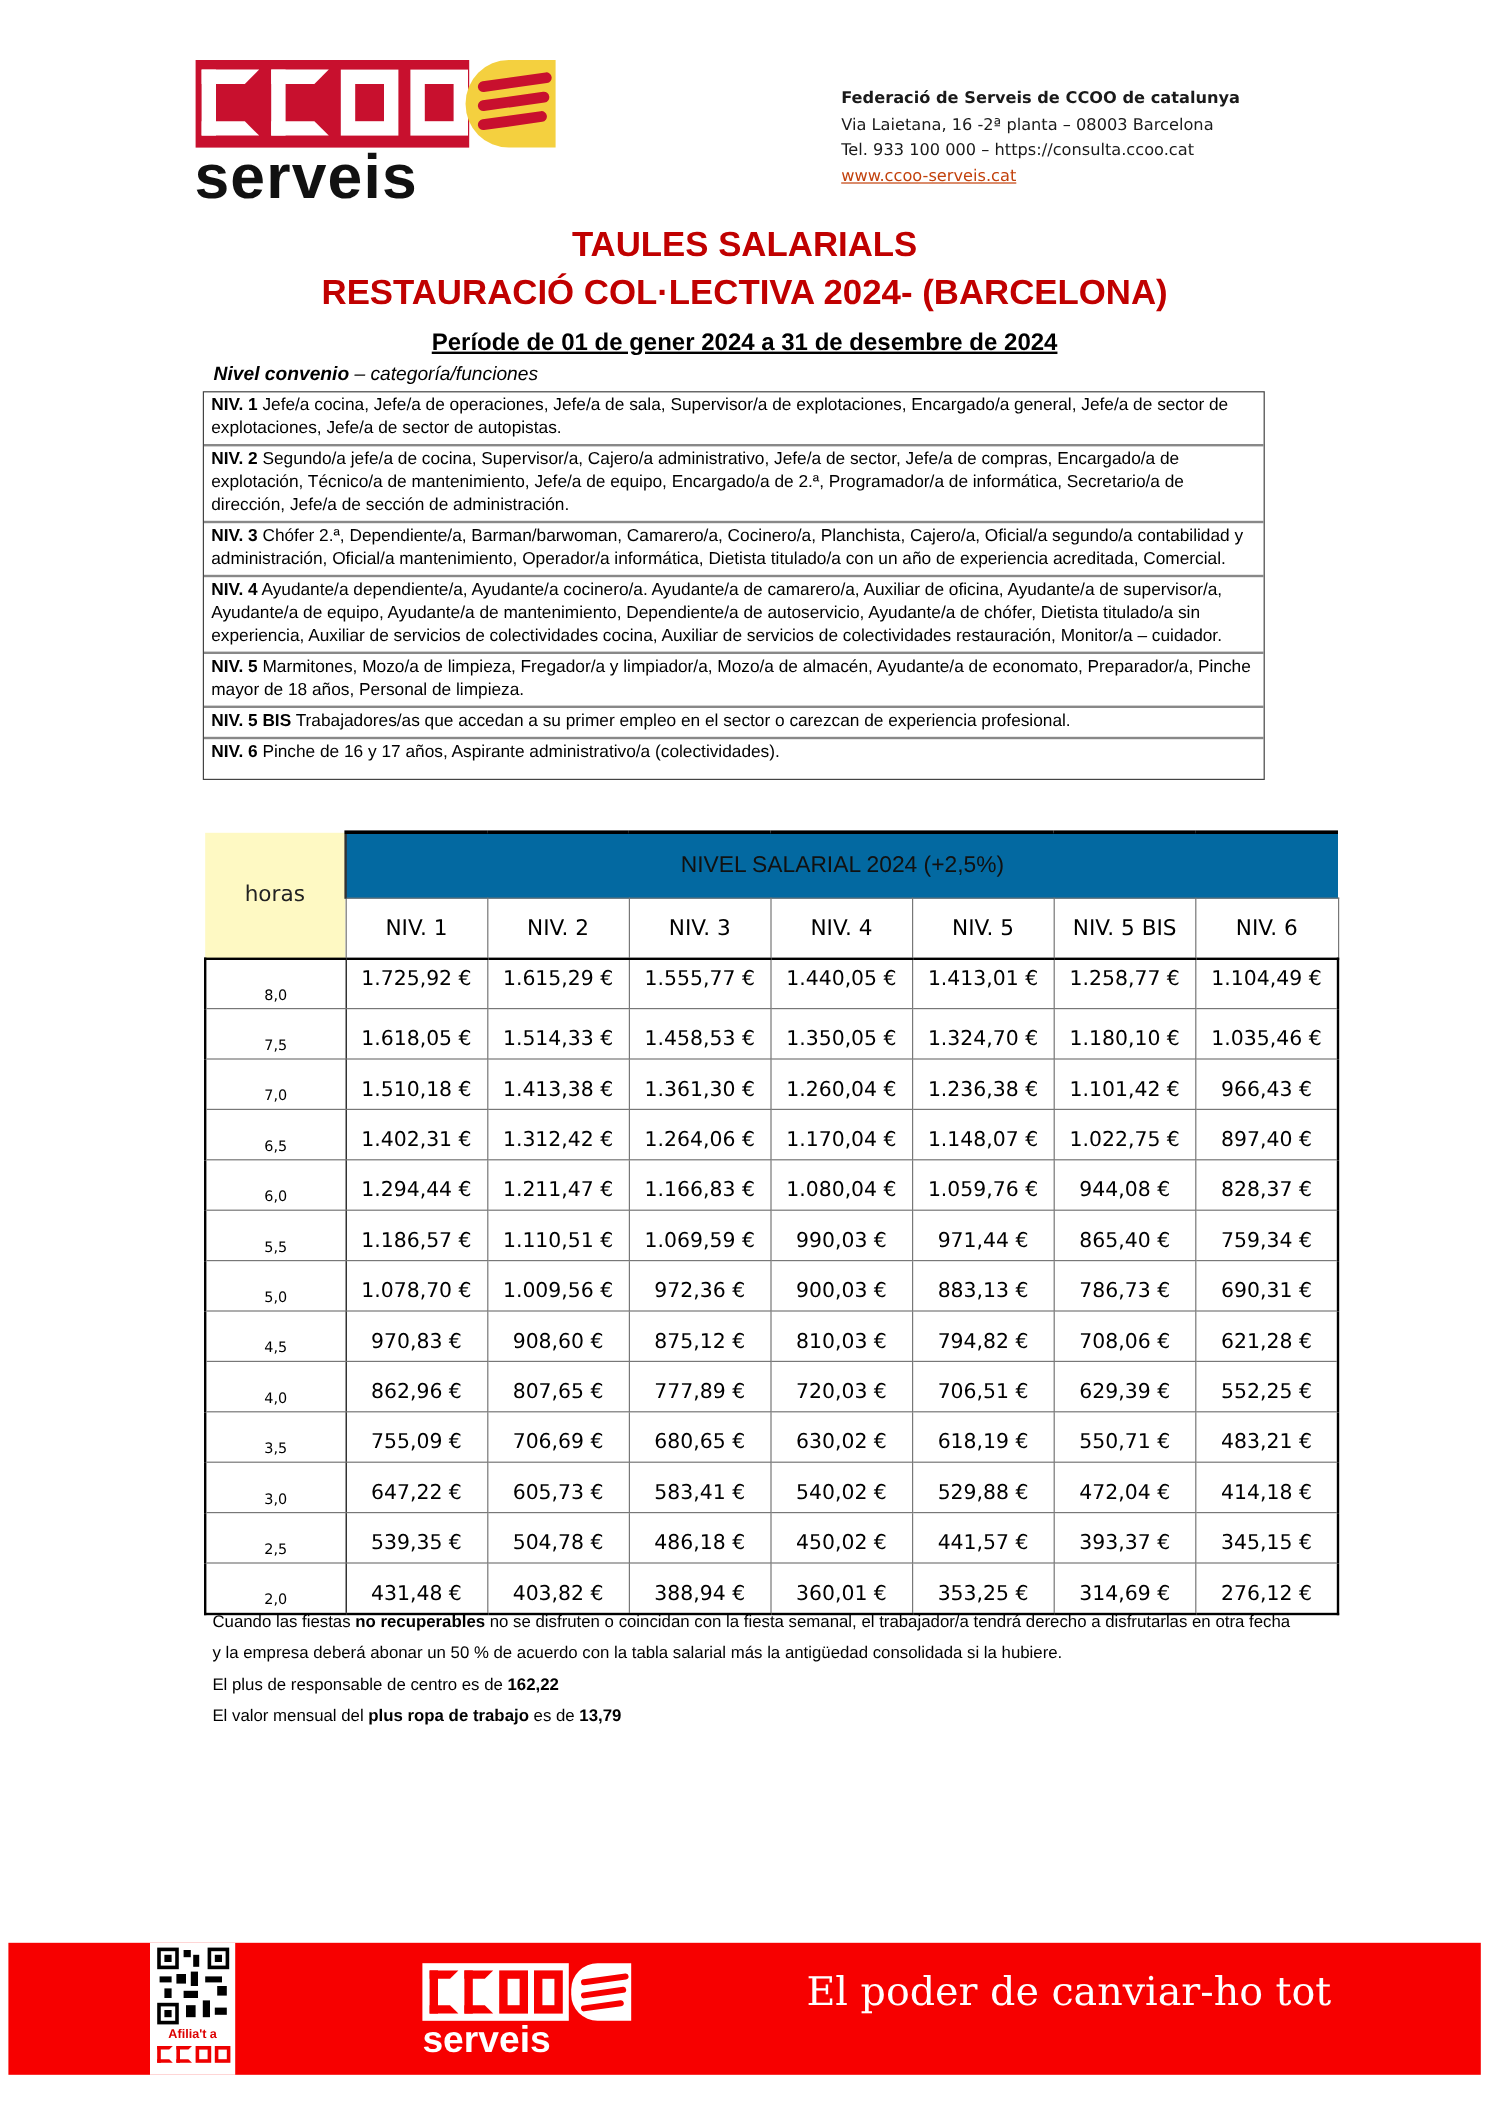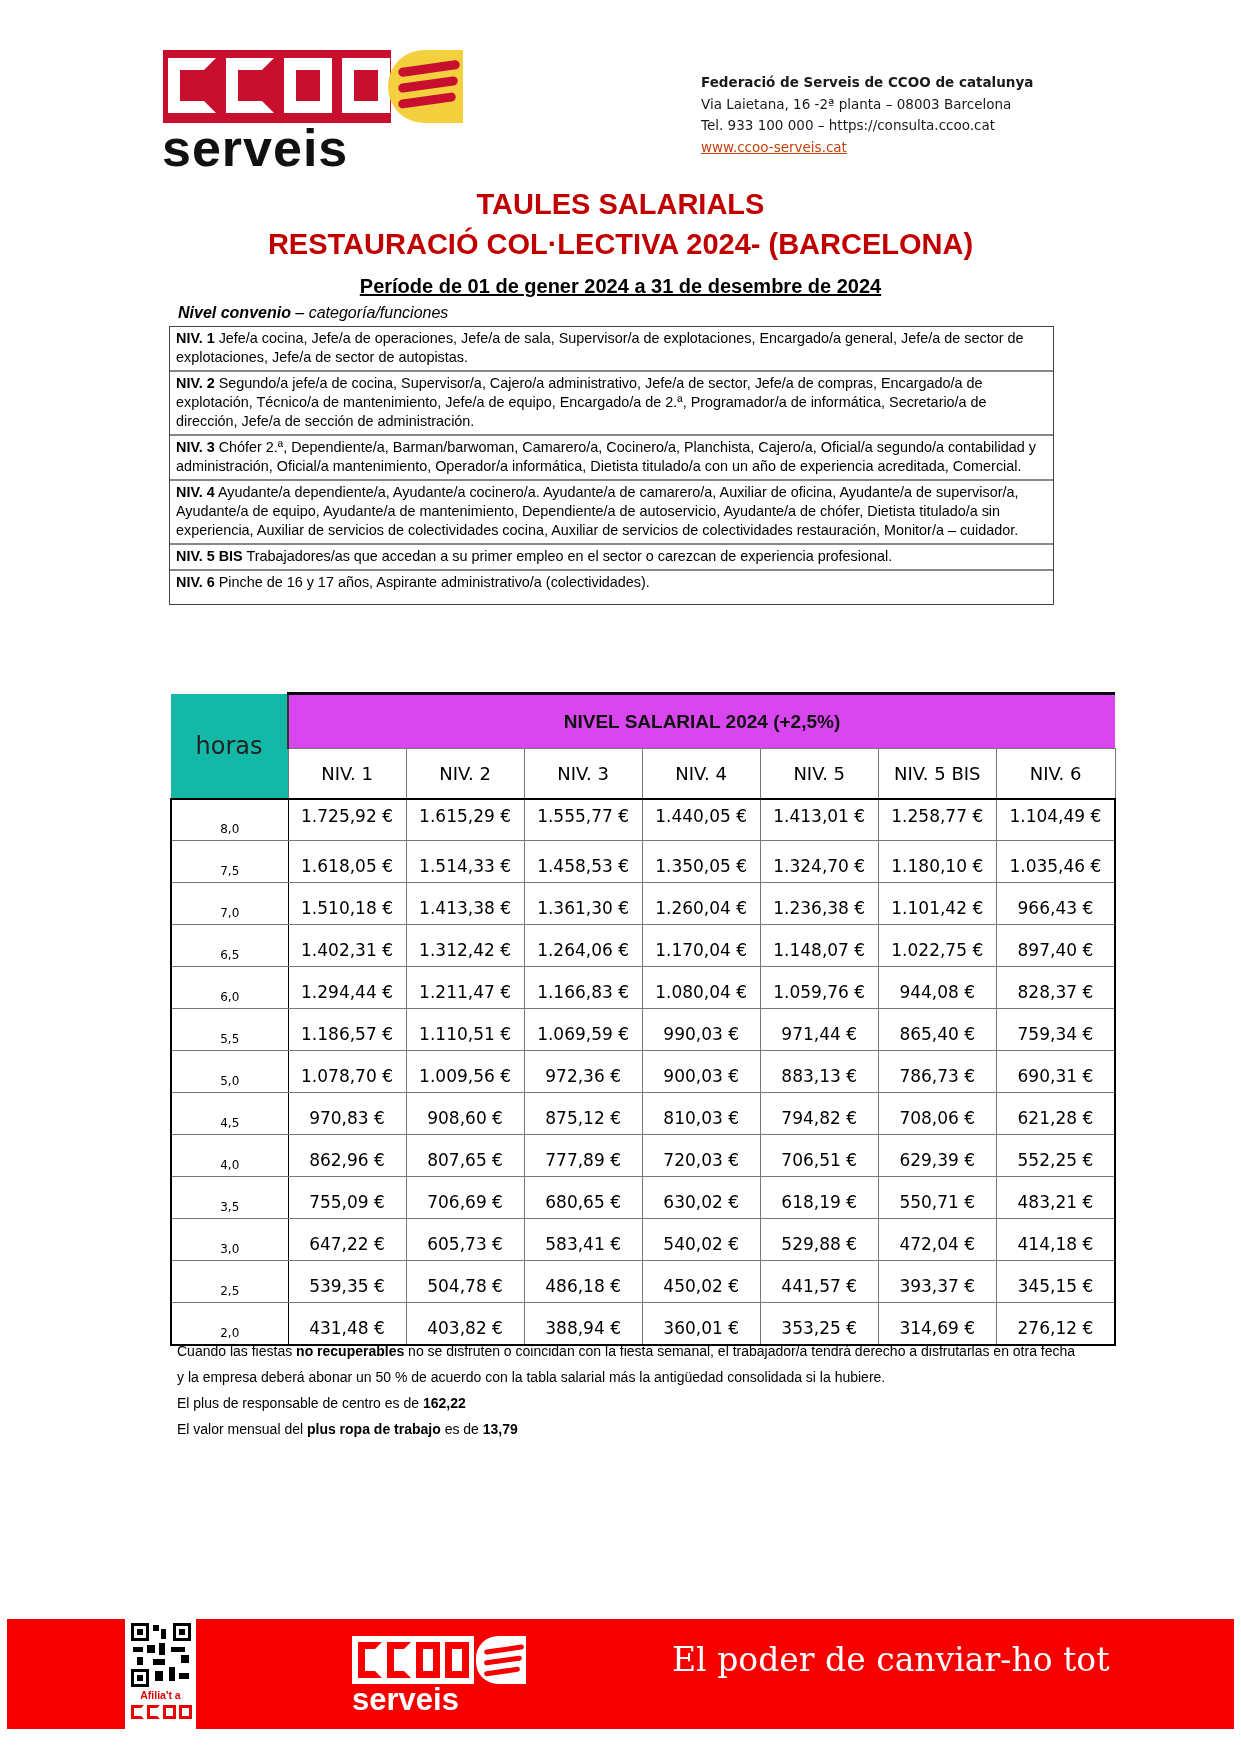--- a/index.html
+++ b/index.html
@@ -28,22 +28,22 @@
 
   
   .cat-box { position: absolute; left: 169px; top: 326px; width: 885px; border: 1px solid #444; }
   .cat-row { border-bottom: 2px solid #888; padding: 2px 6px 3px 6px; font-size: 14.4px; line-height: 19px; }
   .cat-row:last-child { border-bottom: none; min-height: 33px; }
   .cat-row b { font-weight: bold; }
 
   
   .sal { position: absolute; left: 170px; top: 692px; width: 946px; border-collapse: collapse; font-family: "DejaVu Sans", sans-serif; }
   .sal td, .sal th { font-weight: normal; font-size: 17px; text-align: center; }
-  .sal .horas-head { background: #14b8a6; width: 117px; vertical-align: middle; font-size: 24px; color: #222; border: none; }
-  .sal .nivel-head { background: #d946ef; height: 55px; font-weight: bold; font-family: "Liberation Sans", sans-serif; font-size: 19px; border-top: 3px solid #000; border-left: 2px solid #333; color: #111; }
+  .sal .horas-head { background: #fef9c3; width: 117px; vertical-align: middle; font-size: 18px; color: #222; border: none; }
+  .sal .nivel-head { background: #0369a1; height: 55px; font-weight: normal; font-family: "Liberation Sans", sans-serif; font-size: 19px; border-top: 3px solid #000; border-left: 2px solid #333; color: #111; }
   .sal .col-head { height: 50px; background: #fff; border: 1px solid #777; font-size: 18px; }
   .sal .row td { height: 42px; border: 1px solid #777; background: #fff; }
   .sal .row td.h { border-left: 2px solid #000; border-right: 1px solid #000; font-size: 12px; vertical-align: bottom; padding-bottom: 4px; }
   .sal .row.first td { border-top: 2px solid #000; vertical-align: top; padding-top: 6px; }
   .sal .row.first td.h { vertical-align: bottom; }
   .sal .row td.v { vertical-align: bottom; padding-bottom: 6px; }
   .sal .row.last td { border-bottom: 2px solid #000; }
   .sal .row td:last-child { border-right: 2px solid #000; }
 
   
@@ -103,20 +103,21 @@
 
 <div class="nivel-caption">
   <b>Nivel convenio</b><span> – categoría/funciones</span>
 </div>
 
 <div class="cat-box">
   <div class="cat-row"><b>NIV. 1</b><span> Jefe/a cocina, Jefe/a de operaciones, Jefe/a de sala, Supervisor/a de explotaciones, Encargado/a general, Jefe/a de sector de explotaciones, Jefe/a de sector de autopistas.</span></div>
   <div class="cat-row"><b>NIV. 2</b><span> Segundo/a jefe/a de cocina, Supervisor/a, Cajero/a administrativo, Jefe/a de sector, Jefe/a de compras, Encargado/a de explotación, Técnico/a de mantenimiento, Jefe/a de equipo, Encargado/a de 2.ª, Programador/a de informática, Secretario/a de dirección, Jefe/a de sección de administración.</span></div>
   <div class="cat-row"><b>NIV. 3</b><span> Chófer 2.ª, Dependiente/a, Barman/barwoman, Camarero/a, Cocinero/a, Planchista, Cajero/a, Oficial/a segundo/a contabilidad y administración, Oficial/a mantenimiento, Operador/a informática, Dietista titulado/a con un año de experiencia acreditada, Comercial.</span></div>
   <div class="cat-row"><b>NIV. 4</b><span> Ayudante/a dependiente/a, Ayudante/a cocinero/a. Ayudante/a de camarero/a, Auxiliar de oficina, Ayudante/a de supervisor/a, Ayudante/a de equipo, Ayudante/a de mantenimiento, Dependiente/a de autoservicio, Ayudante/a de chófer, Dietista titulado/a sin experiencia, Auxiliar de servicios de colectividades cocina, Auxiliar de servicios de colectividades restauración, Monitor/a – cuidador.</span></div>
+  <div class="cat-row"><b>NIV. 5</b><span> Marmitones, Mozo/a de limpieza, Fregador/a y limpiador/a, Mozo/a de almacén, Ayudante/a de economato, Preparador/a, Pinche mayor de 18 años, Personal de limpieza.</span></div>
   <div class="cat-row"><b>NIV. 5 BIS</b><span> Trabajadores/as que accedan a su primer empleo en el sector o carezcan de experiencia profesional.</span></div>
   <div class="cat-row"><b>NIV. 6</b><span> Pinche de 16 y 17 años, Aspirante administrativo/a (colectividades).</span></div>
 </div>
 
 <table class="sal" id="sal">
   <thead>
     <tr>
       <th class="horas-head" rowspan="2">horas</th>
       <th class="nivel-head" colspan="7">NIVEL SALARIAL 2024 (+2,5%)</th>
     </tr>

